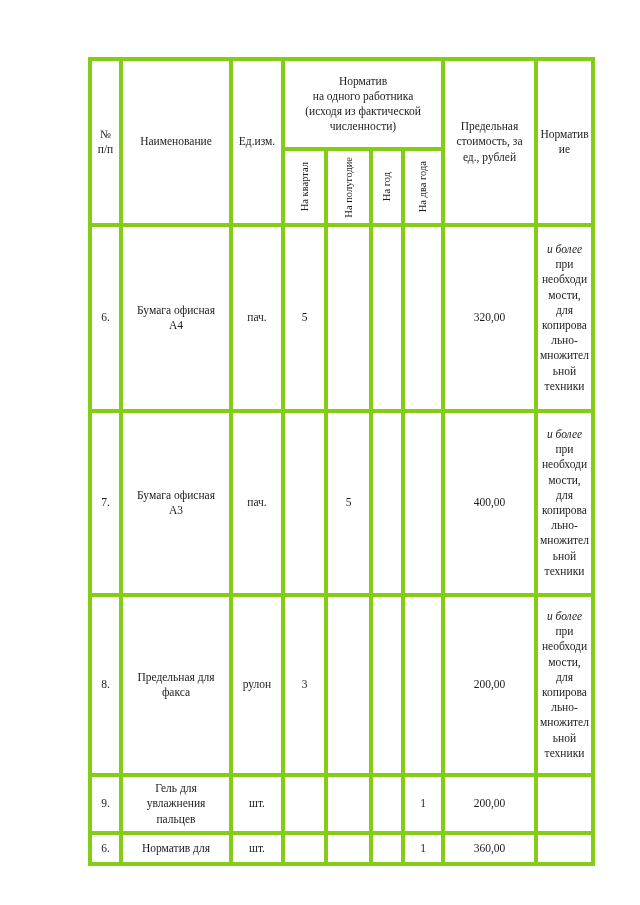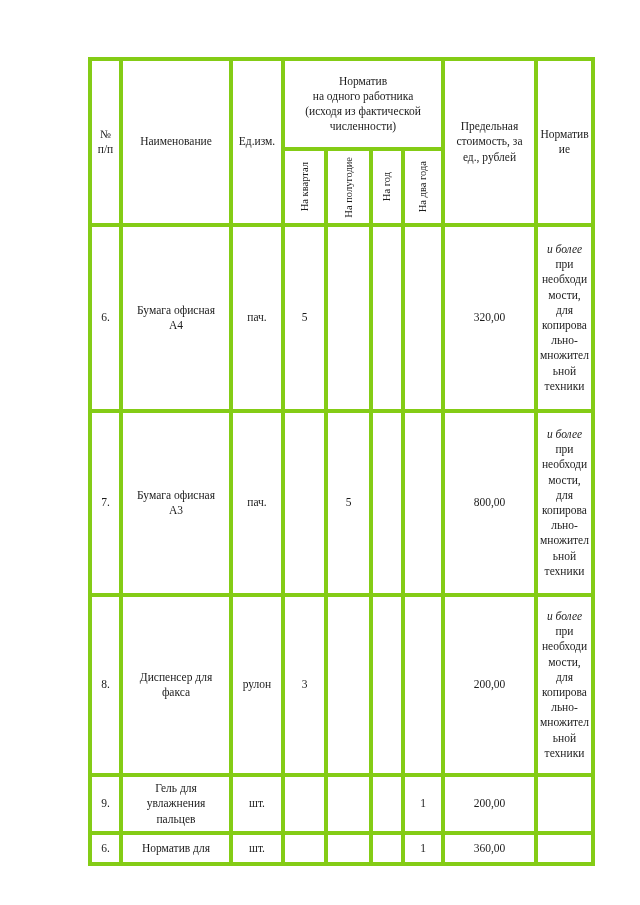--- a/index.html
+++ b/index.html
@@ -190,39 +190,39 @@
         <td class="cell-num">7.</td>
         <td class="cell-name">
           <div>Бумага офисная</div>
           <div>А3</div>
         </td>
         <td class="unit-val">пач.</td>
         <td></td>
         <td>5</td>
         <td></td>
         <td></td>
-        <td>800,00</td>
+        <td>400,00</td>
         <td class="cell-note">
           <i>и более</i><br>
           <span>при</span><br>
           <span>необходи</span><br>
           <span>мости,</span><br>
           <span>для</span><br>
           <span>копирова</span><br>
           <span>льно-</span><br>
           <span>множител</span><br>
           <span>ьной</span><br>
           <span>техники</span>
         </td>
       </tr>
 
       <tr class="r-tall-8">
         <td class="cell-num">8.</td>
         <td class="cell-name">
-          <div>Диспенсер для</div>
+          <div>Предельная для</div>
           <div>факса</div>
         </td>
         <td class="unit-val">рулон</td>
         <td>3</td>
         <td></td>
         <td></td>
         <td></td>
         <td>200,00</td>
         <td class="cell-note">
           <i>и более</i><br>

